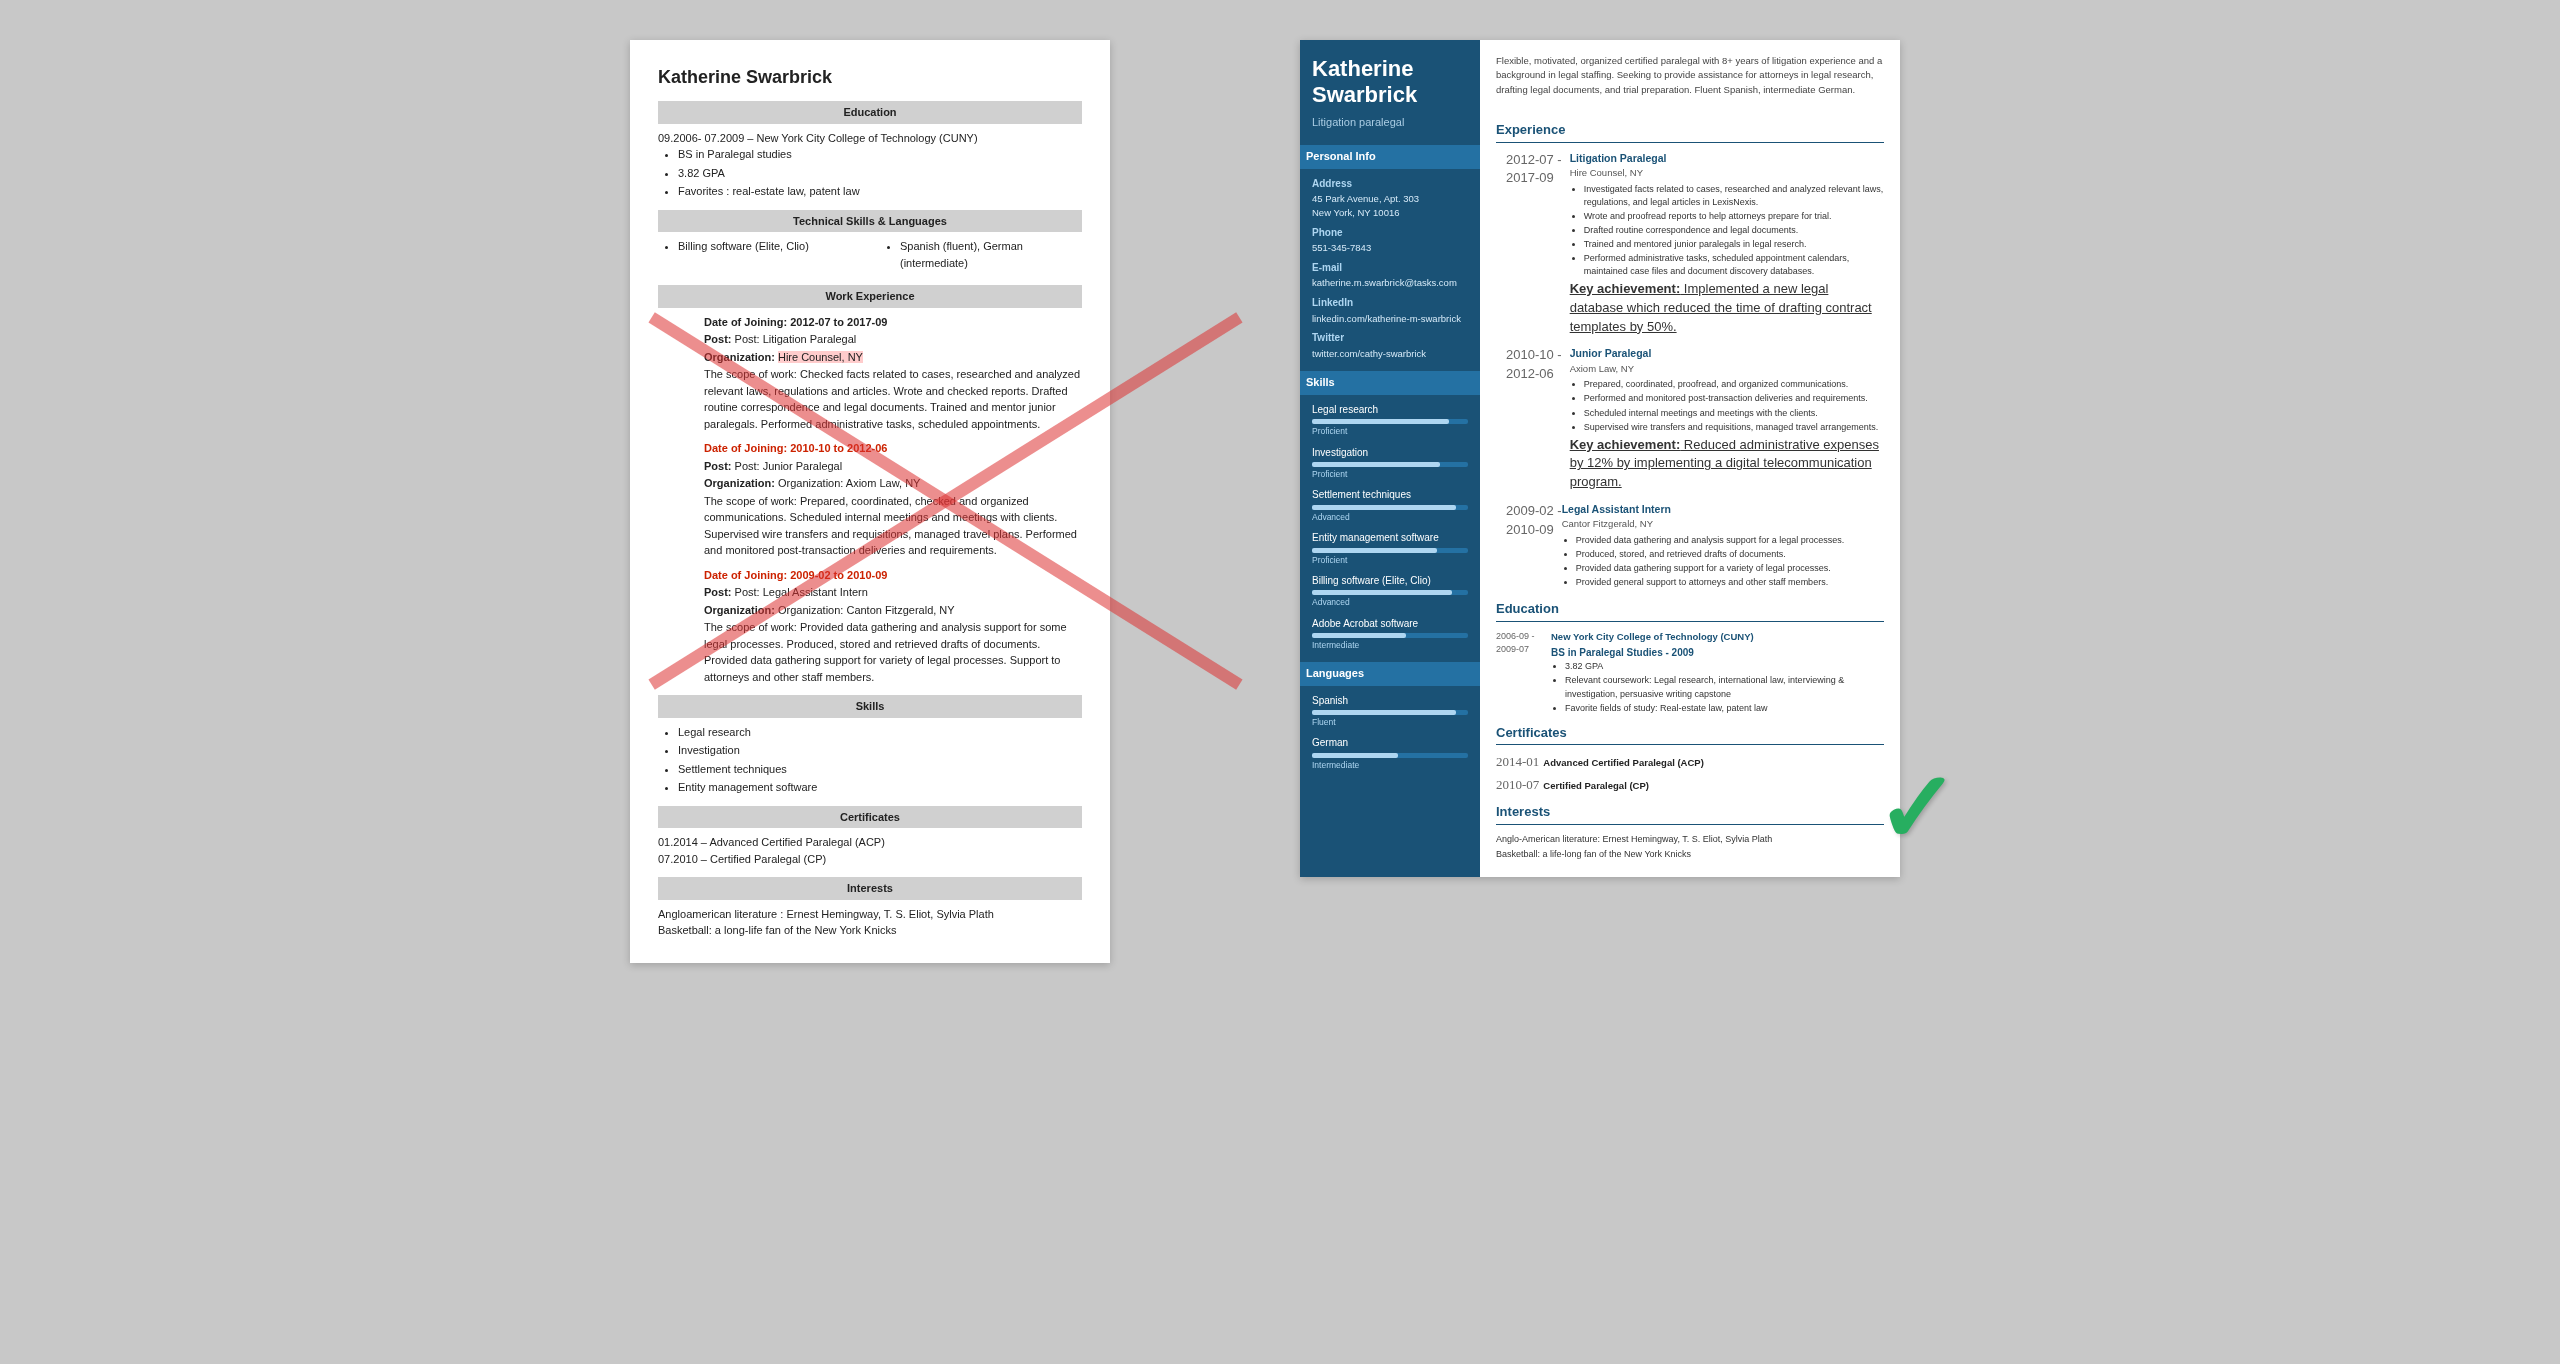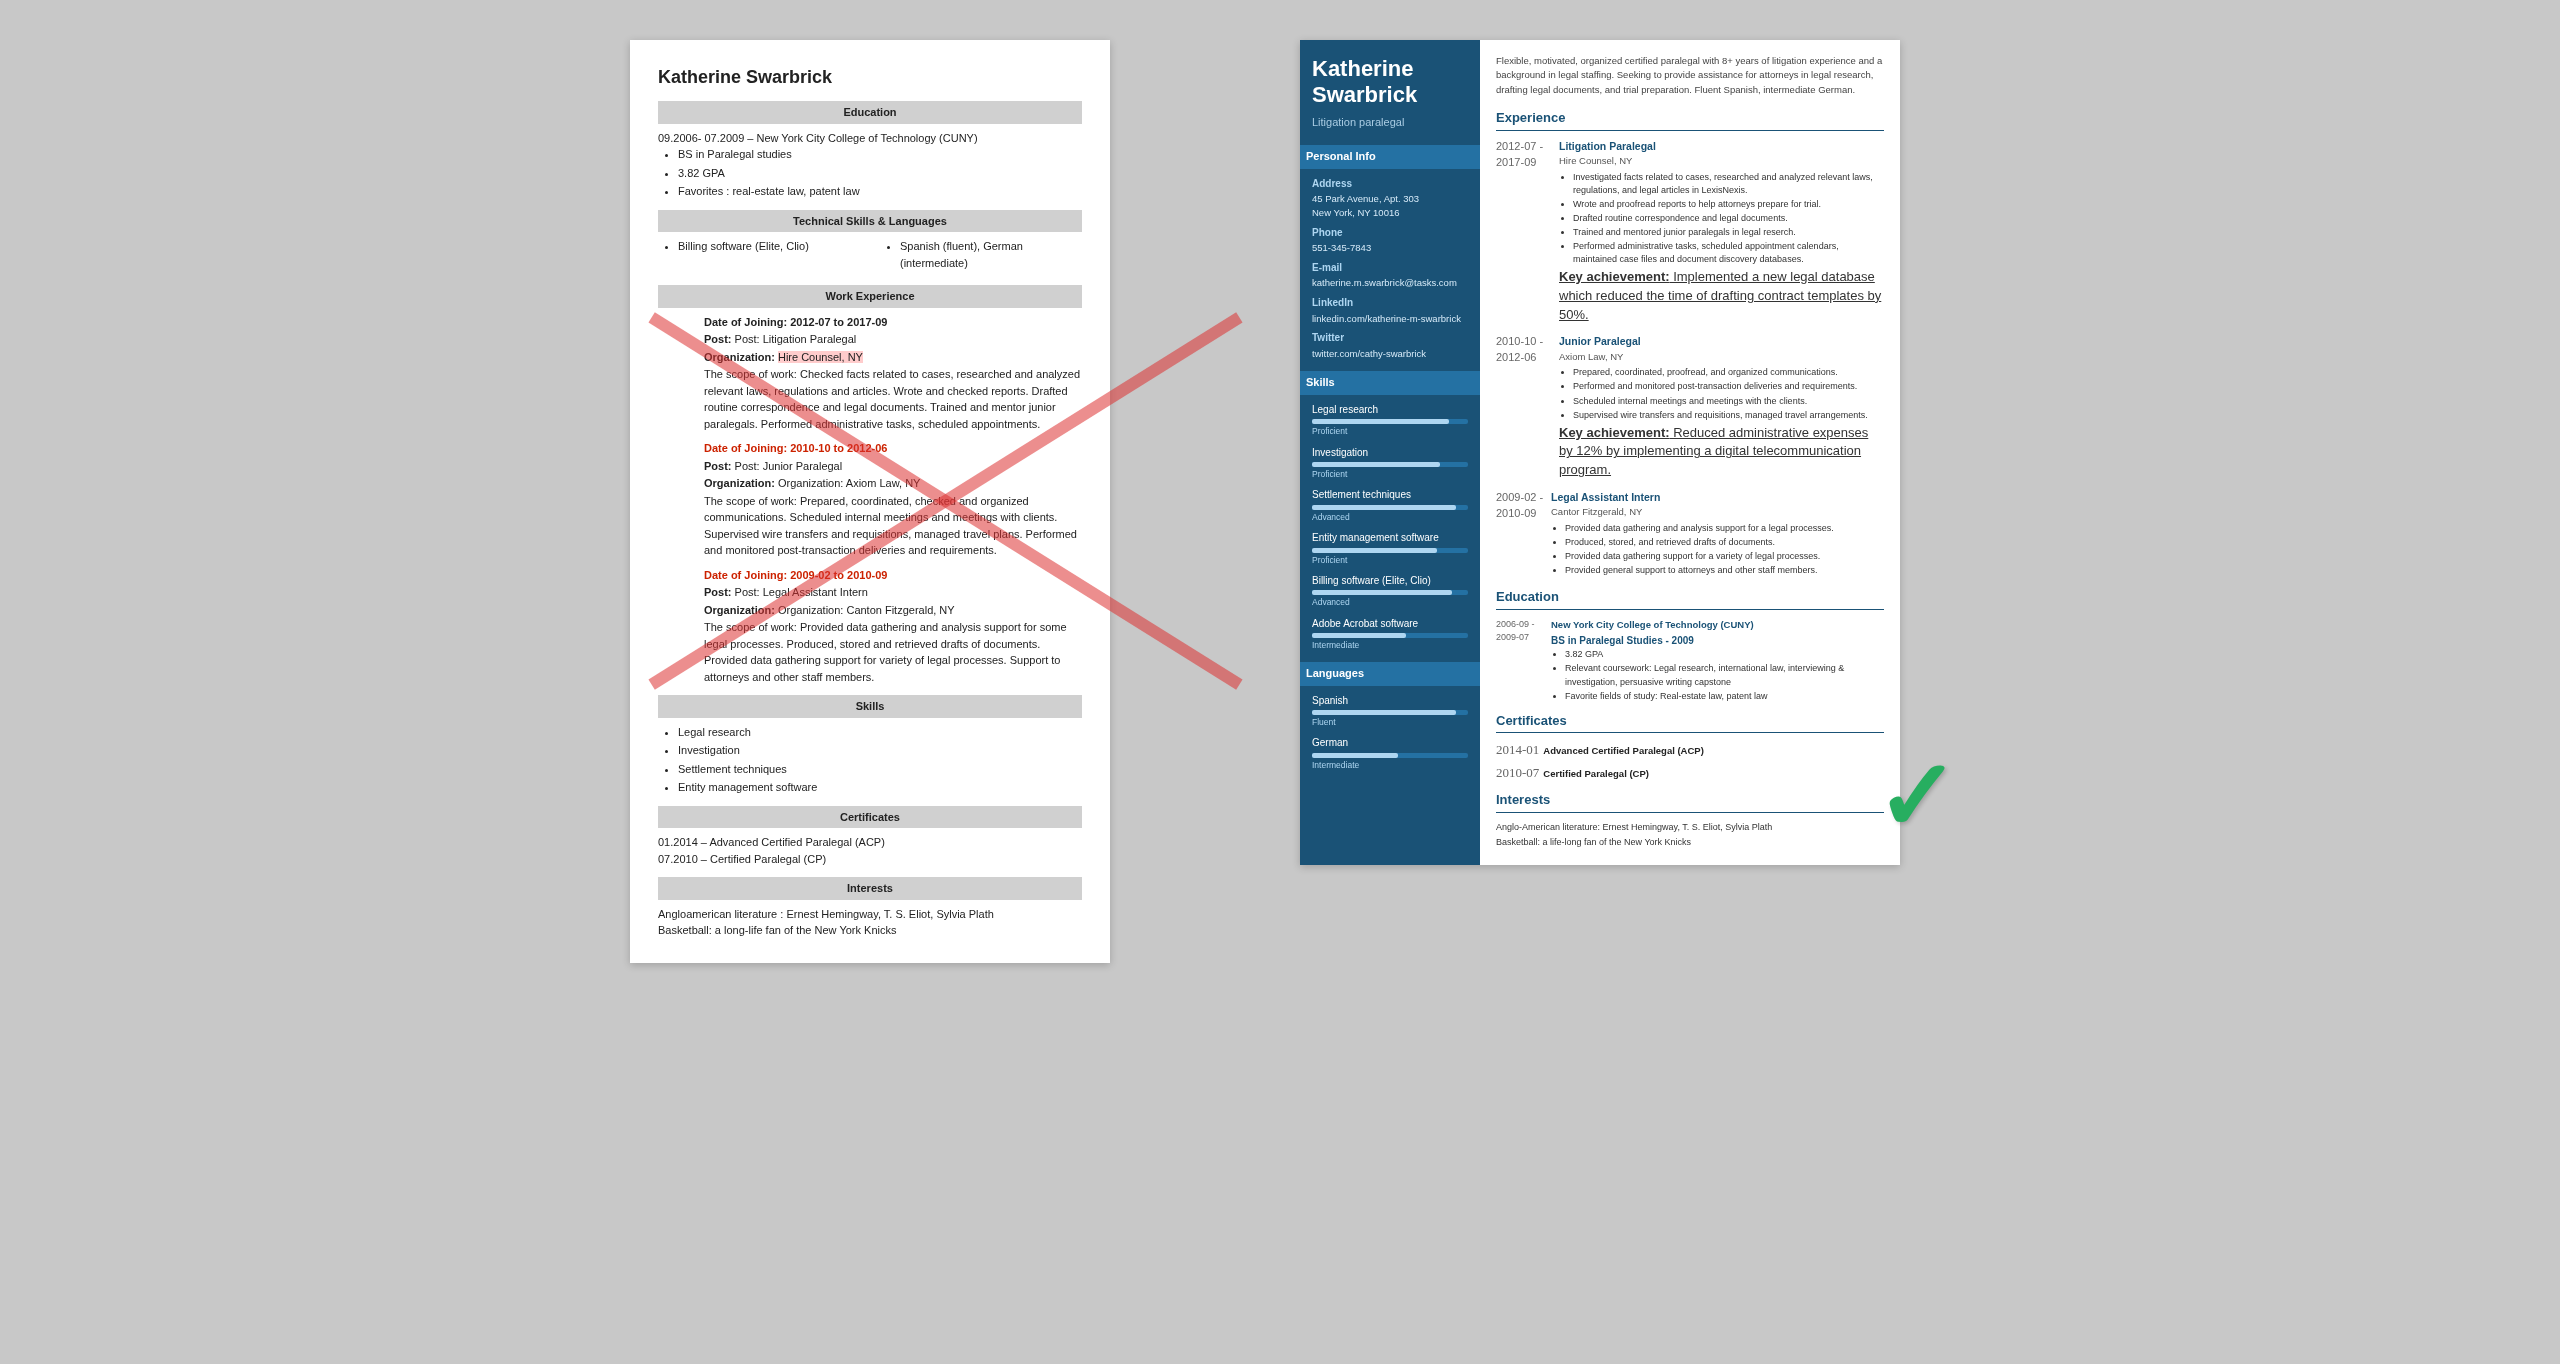--- a/index.html
+++ b/index.html
@@ -180,35 +180,35 @@
     .lang-item { margin-bottom: 8px; }
 
     .main-content {
       flex: 1;
       padding: 14px 16px;
     }
 
     .main-summary {
       font-size: 9.5px;
       color: #444;
-      margin-bottom: 12px;
+      margin-bottom: 24px;
       line-height: 1.5;
     }
 
     .main-section-title {
       font-size: 13px;
       font-weight: bold;
       color: #1a5276;
       border-bottom: 1px solid #1a5276;
       margin-bottom: 8px;
       padding-bottom: 2px;
     }
 
     .exp-entry { margin-bottom: 10px; }
-    .exp-date { font-size: 11px; color: #666; }
+    .exp-date { font-size: 13px; color: #666; margin-left: 10px; }
     .exp-title { font-weight: bold; font-size: 10.5px; color: #1a5276; }
     .exp-company { font-size: 9.5px; color: #555; margin-bottom: 3px; }
     .exp-bullets { margin-left: 14px; font-size: 9px; color: #333; }
     .exp-bullets li { margin-bottom: 1px; }
     .exp-key { font-size: 13px; color: #333; margin-top: 2px; text-decoration: underline; }
     .exp-key strong { font-weight: bold; }
 
     .edu-entry { margin-bottom: 8px; }
     .edu-date { font-size: 9px; color: #666; }
     .edu-degree { font-weight: bold; font-size: 10px; color: #1a5276; }

